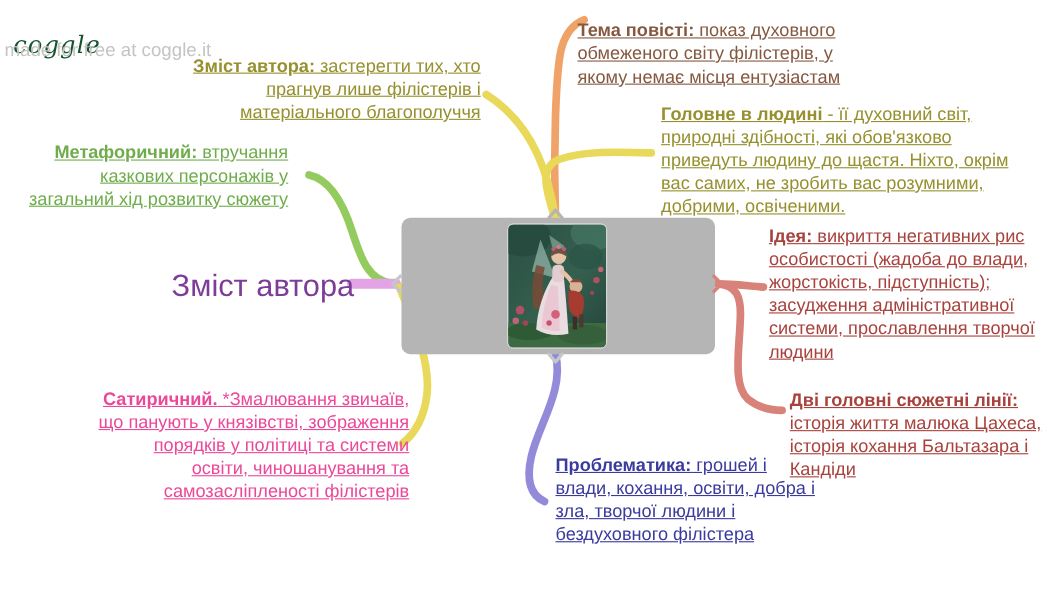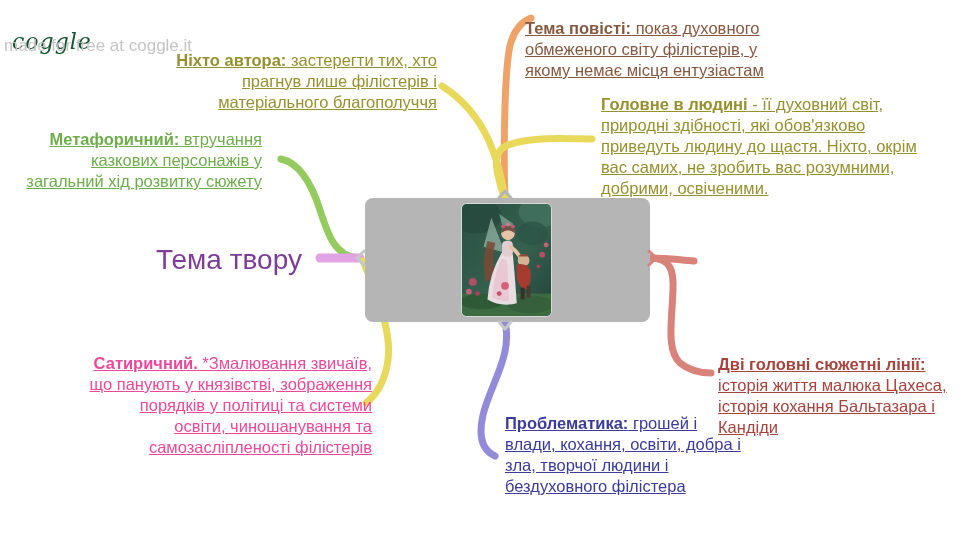--- a/index.html
+++ b/index.html
@@ -147,40 +147,46 @@
   <svg class="links" viewBox="0 0 960 540">
     <path d="M 499 198 L 505 191 L 511 198" fill="none" stroke="#b5b5b5" stroke-width="3" stroke-linecap="round" stroke-linejoin="round"></path>
     <path d="M 364 251 L 357 258 L 364 265" fill="none" stroke="#c7c7c7" stroke-width="3" stroke-linecap="round" stroke-linejoin="round"></path>
     <path d="M 499 322 L 505 329 L 511 322" fill="none" stroke="#c7c7c7" stroke-width="3" stroke-linecap="round" stroke-linejoin="round"></path>
     <path d="M 649 251 L 656 258 L 649 265" fill="none" stroke="#d9827a" stroke-width="3" stroke-linecap="round" stroke-linejoin="round"></path>
   </svg>
 
   <div class="wm-logo">coggle</div>
   <div class="wm-tagline">made for free at coggle.it</div>
 
-  <div class="root-label">Тема твору</div>
-
-  <div class="mnode n-meta"><b>Ніхто автора:</b><span> застерегти тих, хто
+  <div class="root-label">Зміст автора</div>
+
+  <div class="mnode n-meta"><b>Зміст автора:</b><span> застерегти тих, хто
 прагнув лише філістерів і
 матеріального благополуччя</span></div>
 
   <div class="mnode n-tema"><b>Тема повісті:</b><span> показ духовного
 обмеженого світу філістерів, у
 якому немає місця ентузіастам</span></div>
 
   <div class="mnode n-metafor"><b>Метафоричний:</b><span> втручання
 казкових персонажів у
 загальний хід розвитку сюжету</span></div>
 
   <div class="mnode n-holovne"><b>Головне в людині</b><span> - її духовний світ,
 природні здібності, які обов'язково
 приведуть людину до щастя. Ніхто, окрім
 вас самих, не зробить вас розумними,
 добрими, освіченими.</span></div>
 
+  <div class="mnode n-ideya"><b>Ідея:</b><span> викриття негативних рис
+особистості (жадоба до влади,
+жорстокість, підступність);
+засудження адміністративної
+системи, прославлення творчої
+людини</span></div>
 
   <div class="mnode n-dvi"><b>Дві головні сюжетні лінії:</b><span>
 історія життя малюка Цахеса,
 історія кохання Бальтазара і
 Кандіди</span></div>
 
   <div class="mnode n-satyr"><b>Сатиричний.</b><span> *Змалювання звичаїв,
 що панують у князівстві, зображення
 порядків у політиці та системи
 освіти, чиношанування та

